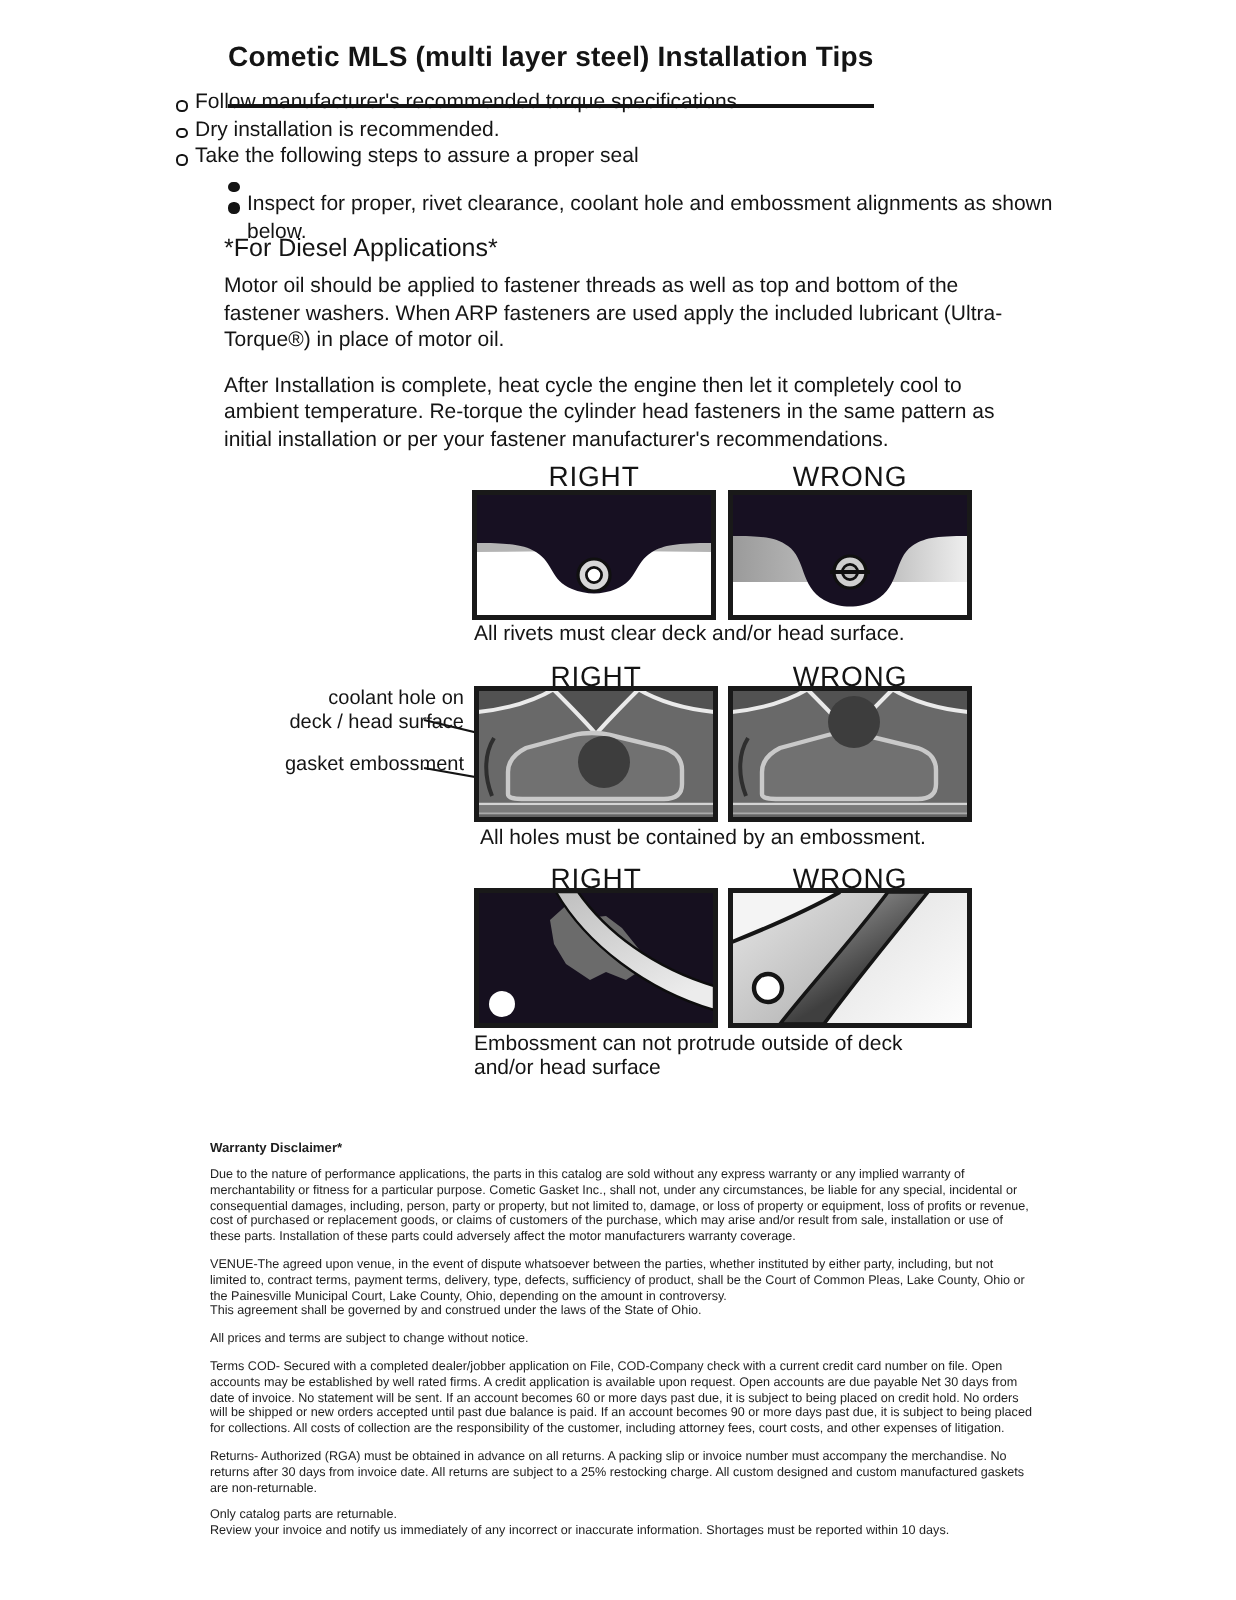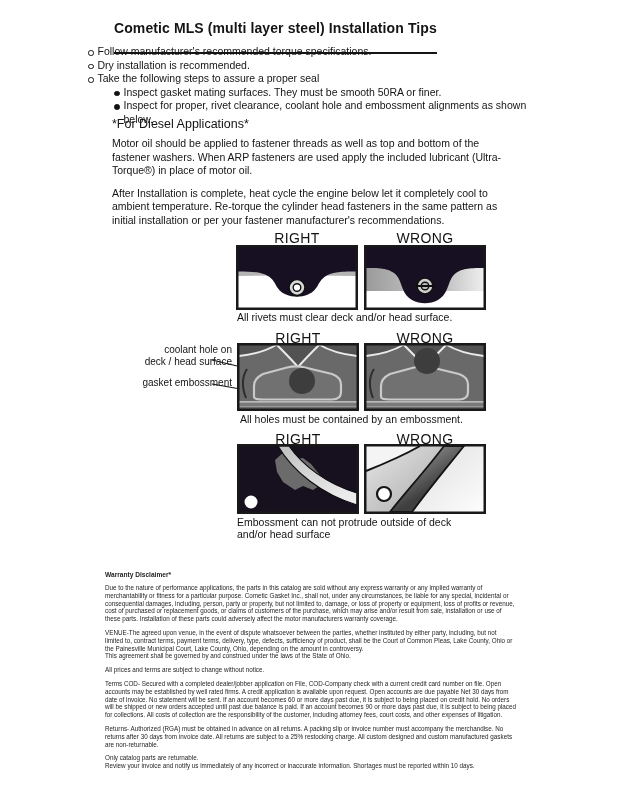--- a/index.html
+++ b/index.html
@@ -50,32 +50,31 @@
   <div class="bullet lvl1">
     <span class="dot"></span>
     <span>Dry installation is recommended.</span>
   </div>
   <div class="bullet lvl1">
     <span class="dot"></span>
     <span>Take the following steps to assure a proper seal</span>
   </div>
   <div class="bullet lvl2">
     <span class="dot"></span>
-    <span>Inspect gasket mating surfaces.  They must be smooth 50RA or finer.</span>
   </div>
   <div class="bullet lvl2">
     <span class="dot"></span>
     <span>Inspect for proper, rivet clearance, coolant hole and embossment alignments as shown below.</span>
   </div>
 </div>
 
 <div class="abs diesel">
   <h2>*For Diesel Applications*</h2>
   <p>Motor oil should be applied to fastener threads as well as top and bottom of the fastener washers. When ARP fasteners are used apply the included lubricant (Ultra-Torque®) in place of motor oil.</p>
-  <p>After Installation is complete, heat cycle the engine below let it completely cool to ambient temperature. Re-torque the cylinder head fasteners in the same pattern as initial installation or per your fastener manufacturer's recommendations.</p>
+  <p>After Installation is complete, heat cycle the engine then let it completely cool to ambient temperature. Re-torque the cylinder head fasteners in the same pattern as initial installation or per your fastener manufacturer's recommendations.</p>
 </div>
 
 <div class="abs figlabel" style="left:236px;top:230px;">RIGHT</div>
 <div class="abs figlabel" style="left:364px;top:230px;">WRONG</div>
 
 <svg class="abs dbox" style="left:236px;top:245px;" width="122" height="65" viewBox="0 0 122 65">
   <rect width="122" height="65" fill="#ffffff"></rect>
   <path d="M2,24 L48,27.5 L48,30.5 L2,31 Z" fill="#b4b4b4"></path>
   <path d="M120,24 L74,27.5 L74,30.5 L120,31 Z" fill="#b4b4b4"></path>
   <path d="M2,2 H120 V26.5 C102,26.5 96,27.5 90,31 C81,36.5 83,45 72,49.5 C68.5,51 64.5,51.7 61,51.7 C57.5,51.7 53.5,51 50,49.5 C39,45 41,36.5 32,31 C26,27.5 20,26.5 2,26.5 Z" fill="#171022"></path>

